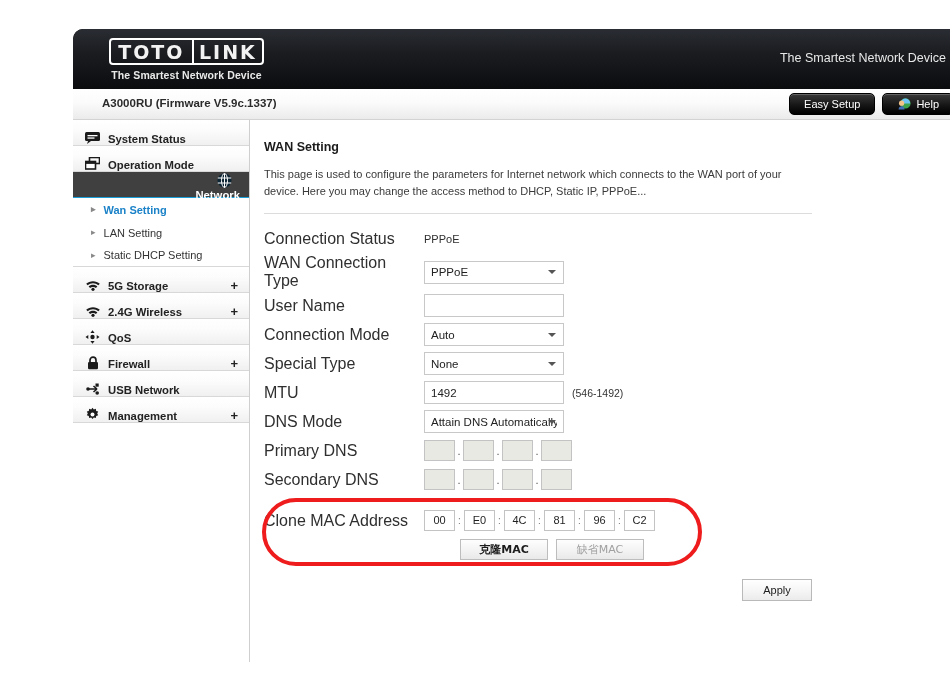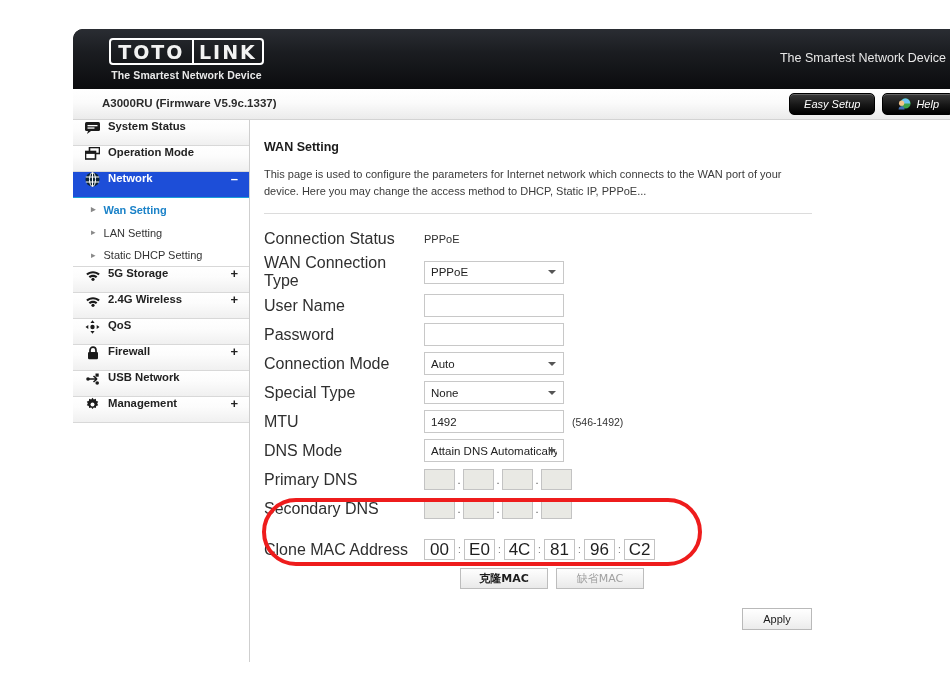--- a/index.html
+++ b/index.html
@@ -98,54 +98,54 @@
     background: linear-gradient(to bottom, #3a3a3a 0%, #161616 55%, #000 100%);
     border: 1px solid #000;
     border-radius: 5px;
     color: #fff;
     font-size: 11px;
     height: 22px;
     padding: 0 14px;
     display: flex; align-items: center; gap: 5px;
     box-shadow: inset 0 1px 0 rgba(255,255,255,.22);
     cursor: pointer;
-    font-style: italic;
   }
   .help-ico { width: 14px; height: 14px; display:block; }
 
   
   .body-area {
     display: flex;
     height: 542px;
     background: #ffffff;
   }
 
   
   .sidebar {
     width: 177px;
     background: #ffffff;
     border-right: 1px solid #cfcfcf;
     flex: 0 0 177px;
   }
   .nav-item {
     position: relative;
     height: 26px;
-    display: flex; align-items: flex-start;
+    display: flex; align-items: flex-end;
     padding: 0 9px 0 11px;
     border-bottom: 1px solid #d8d8d8;
     background: linear-gradient(to bottom, #ffffff 0%, #fcfcfc 40%, #f0f0f0 100%);
     font-size: 11.3px;
     font-weight: bold;
     color: #222;
     cursor: pointer;
   }
   .nav-item.active {
-    background: #1d4ed8;
+    background: #404040;
     color: #ffffff;
     border-bottom: 1px solid #1b9fd8;
+    flex-direction: column;
   }
   .nav-ico {
     width: 17px; height: 15px;
     margin-right: 7px;
     display: flex; align-items: center; justify-content: center;
     flex: 0 0 17px;
   }
   .nav-ico svg { display: block; }
   .nav-label { flex: 1 1 auto; }
   .nav-pm {
@@ -258,21 +258,21 @@
     border: 1px solid #c3c3c3;
     background: #e9e9e4;
   }
   .oct-sep { width: 8px; text-align: center; font-size: 11px; color: #555; }
 
   
   .oct-mac {
     width: 31px; height: 21px;
     border: 1px solid #c3c3c3;
     background: #ffffff;
-    font-size: 17px;
+    font-size: 11px;
     color: #1f1f1f;
     text-align: center;
     line-height: 19px;
   }
   .oct-sep-colon { width: 9px; text-align: center; font-size: 10px; color: #777; }
 
   .mac-btns { display: flex; gap: 8px; margin-left: 160px; margin-top: 5px; padding-left: 36px; }
   .btn-gray {
     width: 88px; height: 21px;
     border: 1px solid #bdbdbd;
@@ -493,24 +493,20 @@
             <span class="sel-txt">PPPoE</span>
             <span class="caret"></span>
           </div>
         </div>
 
         <div class="row">
           <div class="row-label">User Name</div>
           <input class="ctl-input" type="text" value="" style="">
         </div>
 
-        <div class="row">
-          <div class="row-label">Password</div>
-          <input class="ctl-input" type="password" value="" style="">
-        </div>
 
         <div class="row">
           <div class="row-label">Connection Mode</div>
           <div class="ctl-select">
             <span class="sel-txt">Auto</span>
             <span class="caret"></span>
           </div>
         </div>
 
         <div class="row">

